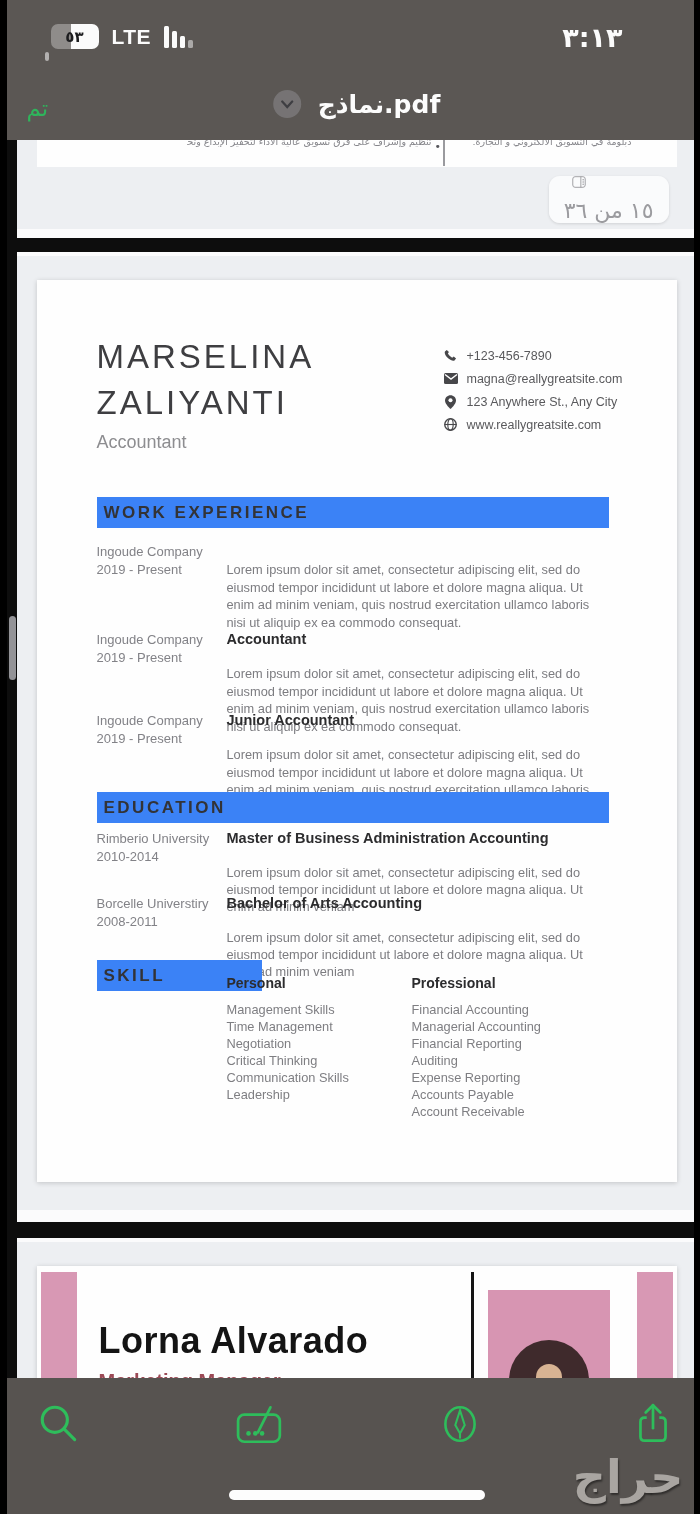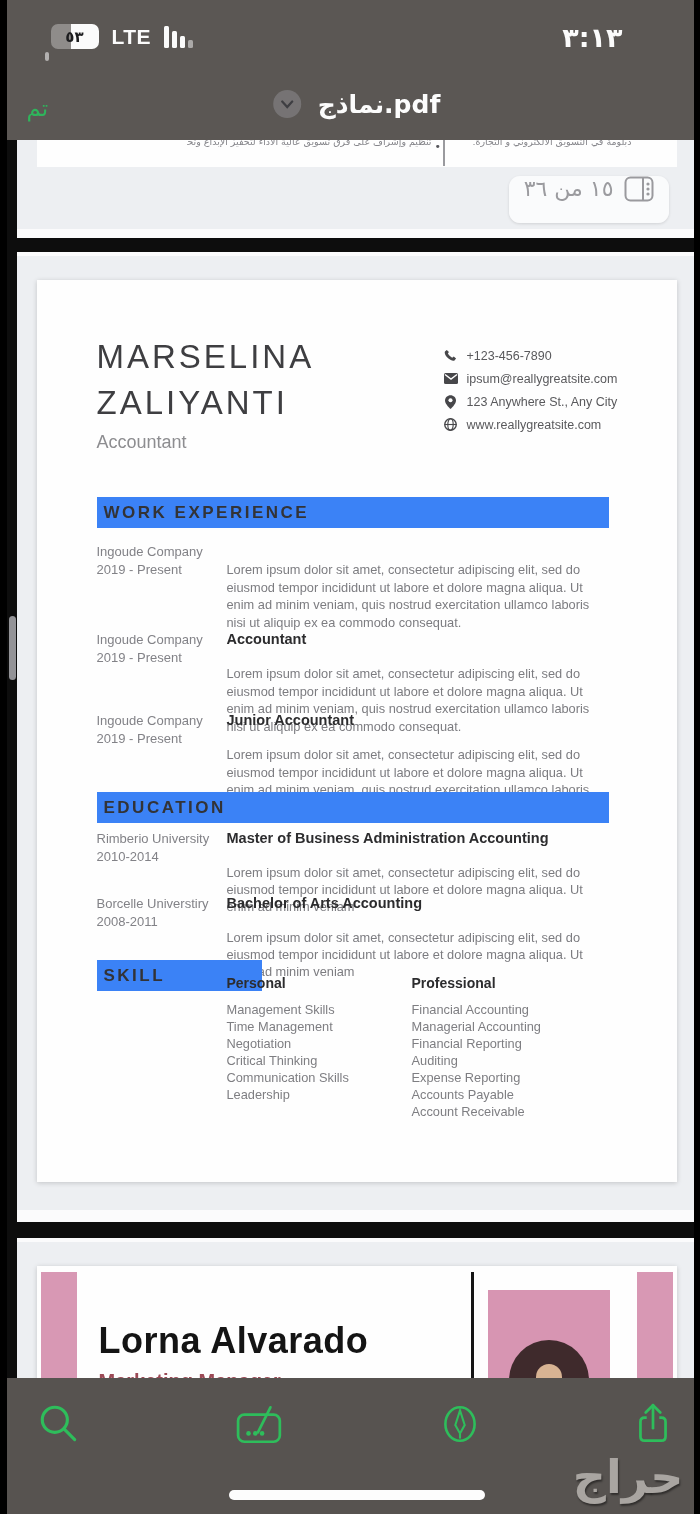--- a/index.html
+++ b/index.html
@@ -44,21 +44,21 @@
   .paper14 { top:0; height:27px; box-shadow:none; overflow:hidden; }
   .p14-right { position:absolute; right:45px; top:-4px; width:195px; font-size:9.5px; color:#85858a;
     direction:rtl; white-space:nowrap; }
   .p14-left  { position:absolute; left:150px; top:-4px; width:245px; font-size:9.5px; color:#85858a;
     direction:rtl; white-space:nowrap; overflow:hidden; }
   .p14-bullet { position:absolute; left:398px; top:0px; font-size:11px; color:#55555a; }
   .p14-divider { position:absolute; left:406px; top:-8px; width:2px; height:34px; background:#9a9a9e; }
 
   .page-pill { position:absolute; right:28px; top:36px; height:47px; padding:0 15px;
     background:rgba(251,251,252,.95); border-radius:11px; box-shadow:0 1px 3px rgba(0,0,0,.12);
-    display:flex; align-items:flex-start; gap:10px; direction:rtl; cursor:pointer; z-index:5; }
+    display:flex; align-items:flex-end; gap:10px; direction:rtl; cursor:pointer; z-index:5;flex-direction:column; }
   .page-pill-label { color:#9b9b9f; font-size:22px; }
 
   
   .cell15 { top:252px; height:970px; border-top:4px solid #fbfbfc; border-bottom:12px solid #fbfbfc; }
   .paper15 { top:24px; height:902px; }
 
   .res-name { position:absolute; left:60px; top:54px; font-size:33px; font-weight:normal;
     letter-spacing:3px; color:#3e3e41; line-height:46px; }
   .res-jobtitle { position:absolute; left:60px; top:152px; font-size:18px; color:#8d8d90; }
 
@@ -192,21 +192,21 @@
           </span>
           <span class="txt">+123-456-7890</span>
         </div>
         <div class="contact-row">
           <span class="cicon">
             <svg width="14" height="11" viewBox="0 0 14 11">
                 <rect width="14" height="11" rx="1.5" fill="#47474a"></rect>
                 <path d="M1 1.5 L7 6 L13 1.5" stroke="#fefefe" stroke-width="1.4" fill="none"></path>
               </svg>
           </span>
-          <span class="txt">ipsum@reallygreatsite.com</span>
+          <span class="txt">magna@reallygreatsite.com</span>
         </div>
         <div class="contact-row">
           <span class="cicon">
             <svg width="11" height="14" viewBox="0 0 12 15">
                 <path d="M6 0 C2.7 0 0 2.6 0 5.8 C0 10 6 15 6 15 C6 15 12 10 12 5.8 C12 2.6 9.3 0 6 0 Z" fill="#47474a"></path>
                 <circle cx="6" cy="5.6" r="2.2" fill="#fefefe"></circle>
               </svg>
           </span>
           <span class="txt">123 Anywhere St., Any City</span>
         </div>

